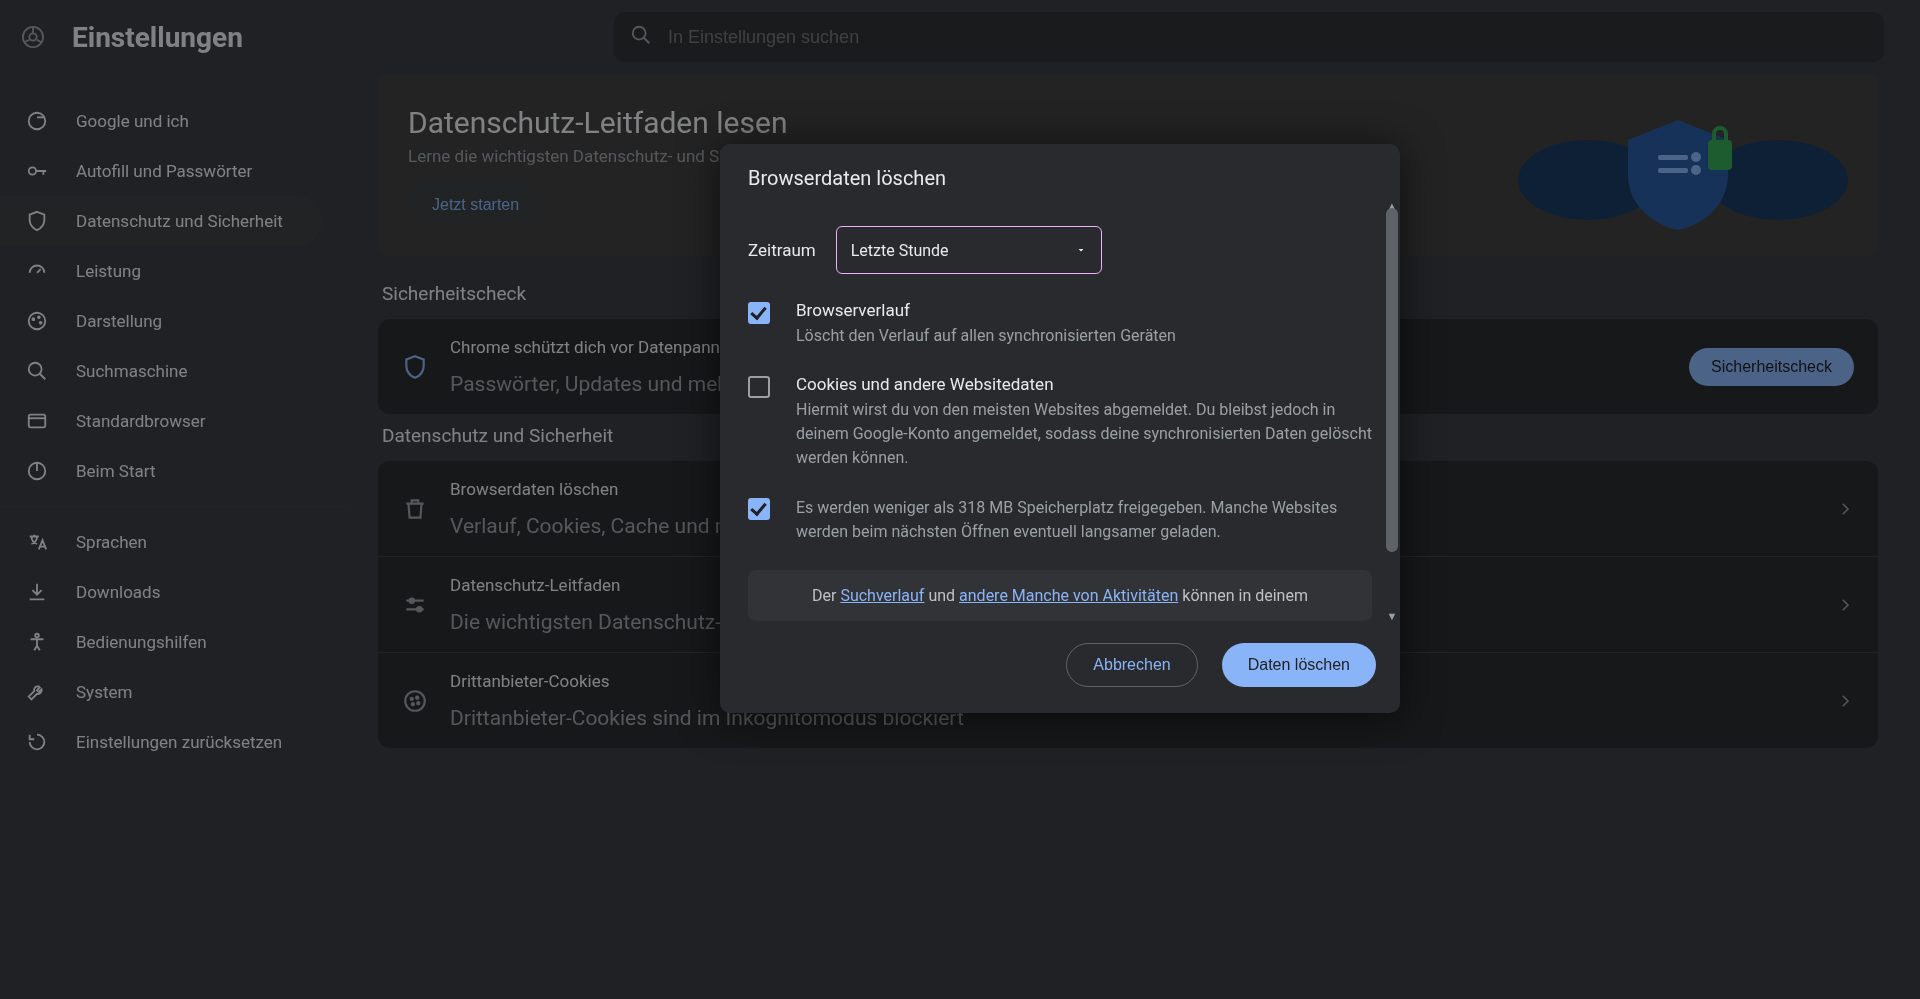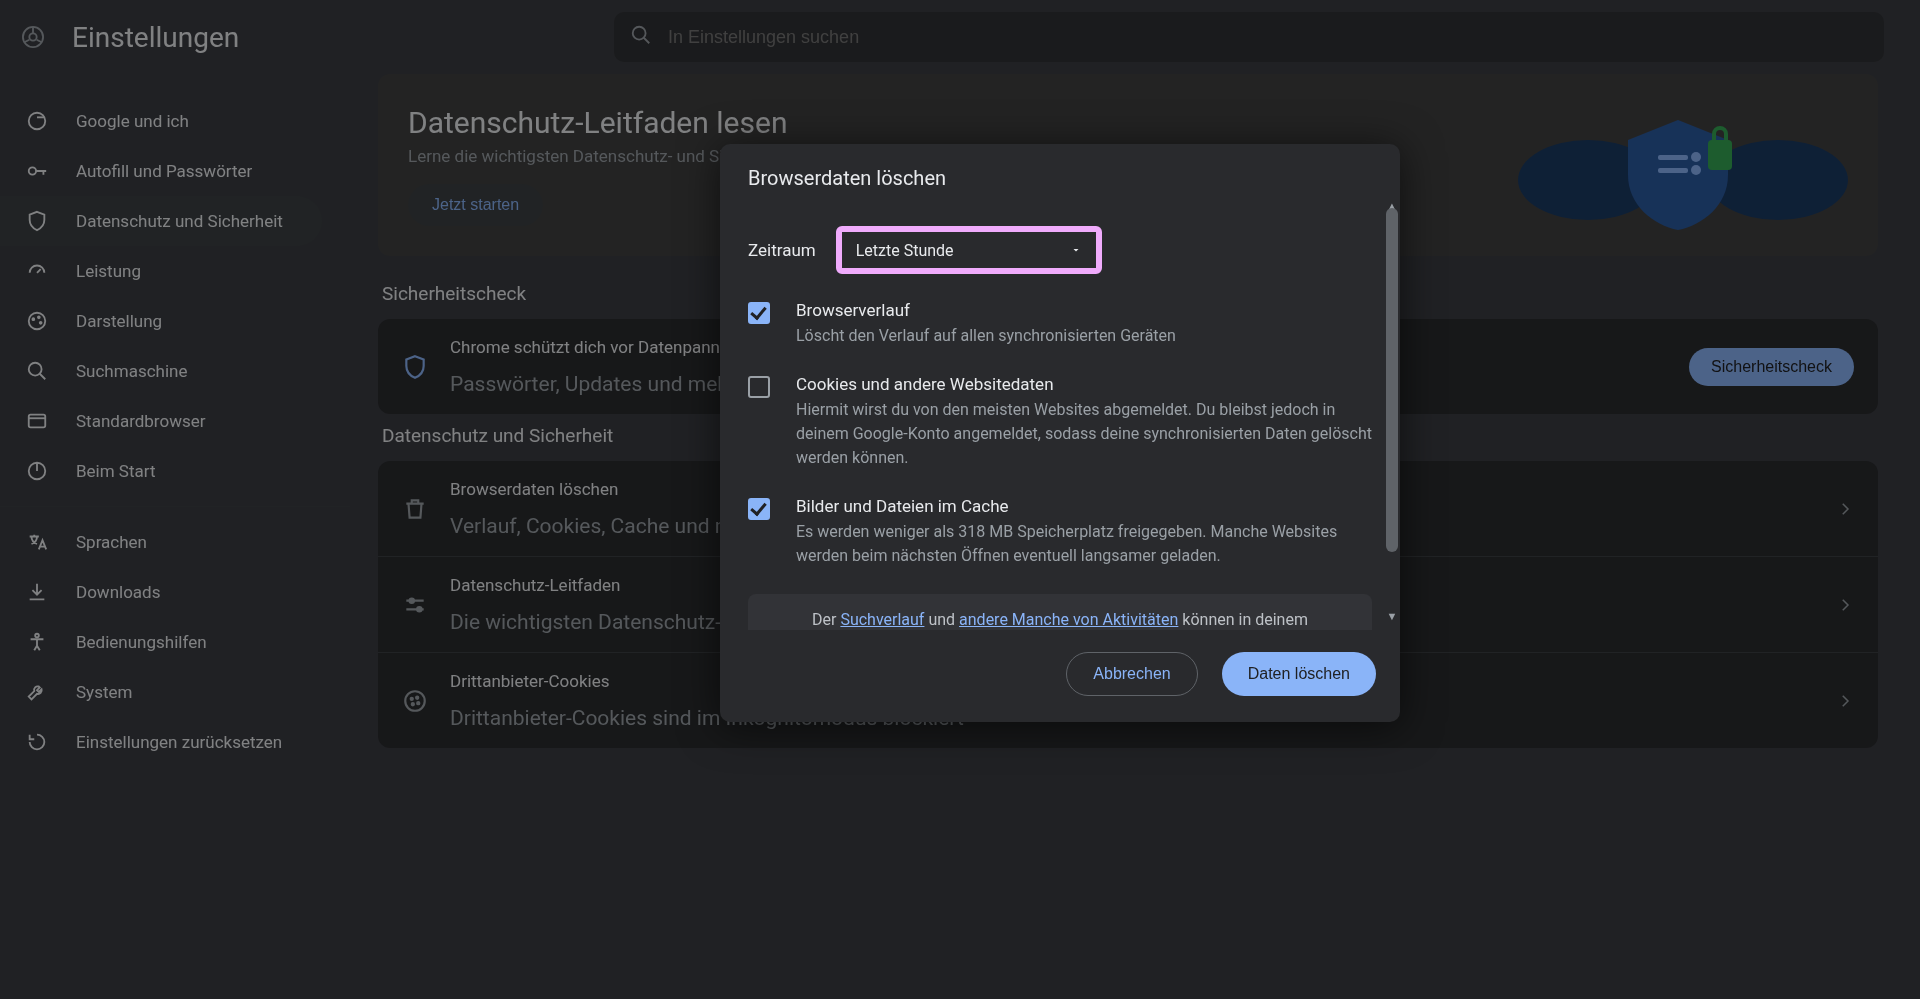--- a/index.html
+++ b/index.html
@@ -1,21 +1,21 @@
 <!DOCTYPE html>
 <html><head>
 <meta charset="utf-8">
 <style>
   * { box-sizing: border-box; margin: 0; padding: 0; }
   html, body { width: 1920px; height: 999px; overflow: hidden; font-family: "Segoe UI", Roboto, Arial, sans-serif; background: #202124; color: #e8eaed; }
   
   
   .header { display:flex; align-items:center; height:74px; }
   .chrome-logo { width:34px; height:34px; margin-left:22px; margin-right:28px; }
-  .app-title { font-size:28px; font-weight:400; color:#e8eaed; }
+  .app-title { font-size:28px; font-weight:700; color:#e8eaed; }
   .search-wrap { margin-left:auto; margin-right:36px; width:1270px; height:50px; background:#303134; border-radius:10px; display:flex; align-items:center; padding:0 16px; gap:16px; }
   .search-wrap svg { flex:none; }
   .search-input { background:transparent; border:none; outline:none; color:#9aa0a6; font-size:18px; flex:1; }
   
   
   .body { display:flex; height: calc(100% - 74px); }
   .sidebar { width:350px; padding-top:22px; }
   .sidebar-item { display:flex; align-items:center; height:50px; padding-left:26px; gap:28px; color:#e8eaed; font-size:17px; border-radius:0 26px 26px 0; margin-right:28px; cursor:pointer;}
   .sidebar-item.active { background:#3c4043; }
   .sidebar .divider { height:1px; background:#3c4043; margin:10px 0; }
@@ -46,21 +46,21 @@
   .modal { position:absolute; top:144px; left:720px; width:680px; background:#292a2d; border-radius:10px; box-shadow:0 4px 40px rgba(0,0,0,.6); }
   .modal-title { font-size:20px; color:#e8eaed; padding:22px 28px 10px; }
   .tabs { display:flex; border-bottom:1px solid #3c4043; }
   .tab { flex:1; text-align:center; padding:14px 0; font-size:17px; color:#e8eaed; cursor:pointer; position:relative;}
   .tab.active { color:#8ab4f8; }
   .tab.active::after { content:""; position:absolute; left:8%; right:8%; bottom:-1px; height:3px; background:#8ab4f8; border-radius:3px 3px 0 0;}
   
   .modal-body { position:relative; max-height:430px; overflow:hidden; padding:26px 28px 0 28px; }
   .time-row { display:flex; align-items:center; gap:20px; margin-bottom:26px; }
   .time-label { font-size:17px; color:#e8eaed; }
-  .select { display:flex; align-items:center; justify-content:space-between; width:266px; height:48px; border:6px solid #f0abfc; border-radius:6px; padding:0 14px; color:#e8eaed; font-size:16px; cursor:pointer;}
+  .select { display:flex; align-items:center; justify-content:space-between; width:266px; height:48px; border:1px solid #f0abfc; border-radius:6px; padding:0 14px; color:#e8eaed; font-size:16px; cursor:pointer;}
   
   .check-row { display:flex; gap:26px; margin-bottom:26px; }
   .chk { width:22px; height:22px; border:2px solid #9aa0a6; border-radius:3px; flex:none; position:relative; margin-top:2px; cursor:pointer;}
   .chk.on { background:#8ab4f8; border-color:#8ab4f8; }
   .chk.on::after { content:""; position:absolute; left:4px; top:0px; width:6px; height:12px; border:solid #202124; border-width:0 3px 3px 0; transform:rotate(40deg); }
   .ck-texts { flex:1; }
   .ck-t { font-size:17px; color:#e8eaed; margin-bottom:4px;}
   .ck-s { font-size:16px; color:#9aa0a6; line-height:1.5;}
   
   .note-box { background:#323337; border-radius:8px; padding:16px 22px; font-size:16px; color:#bdc1c6; text-align:center;}
@@ -334,21 +334,20 @@
       <div class="chk"></div>
       <div class="ck-texts">
         <div class="ck-t">Cookies und andere Websitedaten</div>
         <div class="ck-s">Hiermit wirst du von den meisten Websites abgemeldet. Du bleibst jedoch in deinem Google-Konto angemeldet, sodass deine synchronisierten Daten gelöscht werden können.</div>
       </div>
     </div>
 
     <div class="check-row">
       <div class="chk on"></div>
       <div class="ck-texts">
-        <div class="ck-t">Bilder und Dateien im Cache</div>
         <div class="ck-s">Es werden weniger als 318 MB Speicherplatz freigegeben. Manche Websites werden beim nächsten Öffnen eventuell langsamer geladen.</div>
       </div>
     </div>
 
     <div class="note-box">
       <span>Der </span><a>Suchverlauf</a><span> und </span><a>andere Manche von Aktivitäten</a><span> können in deinem</span>
     </div>
   </div>
   <div class="modal-actions">
     <button class="btn-outline">Abbrechen</button>

